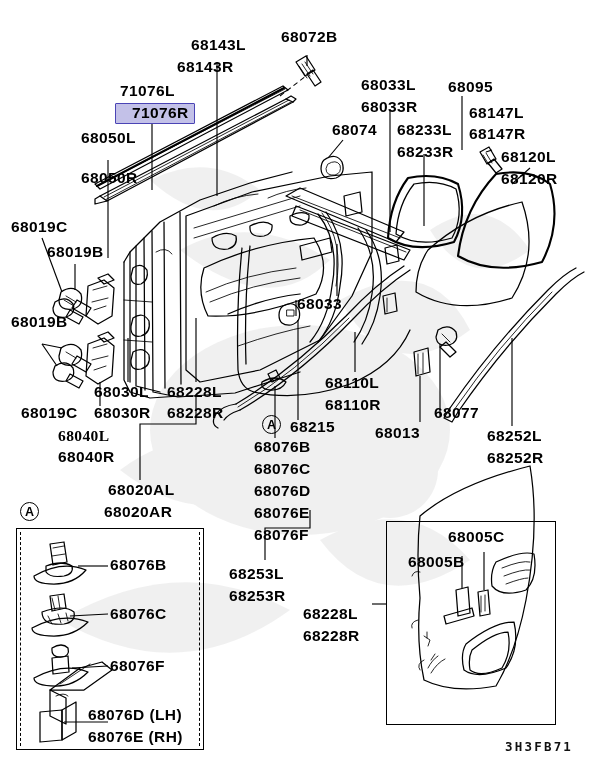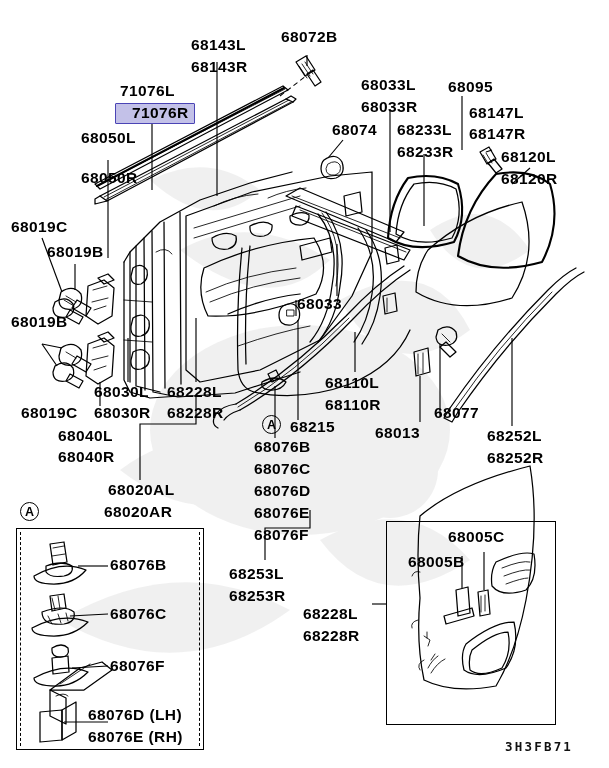--- a/index.html
+++ b/index.html
@@ -325,21 +325,21 @@
       <path class="ln-t" d="M424 636 l6 4 l-2 6 M427 638 l0 -6"></path>
     </g>
     <g>
       <path class="lead" d="M462 556 L462 588"></path>
       <path class="lead" d="M484 552 L484 590"></path>
       <path class="lead" d="M372 604 L386 604"></path>
     </g>
   </svg>
 
   <div class="lbl" style="left:191px;top:36px;">68143L</div>
-  <div class="lbl" style="left:191px;top:58px;text-align:right;">68143R</div>
+  <div class="lbl" style="left:177px;top:58px;text-align:right;">68143R</div>
   <div class="lbl" style="left:281px;top:28px;">68072B</div>
 
   <div class="lbl" style="left:120px;top:82px;">71076L</div>
   <div class="lbl hl" style="left:115px;top:103px;padding-left:16px;">71076R</div>
   <div class="lbl" style="left:81px;top:129px;">68050L</div>
   <div class="lbl" style="left:81px;top:150px;margin-top:19px;">68050R</div>
 
   <div class="lbl" style="left:361px;top:76px;">68033L</div>
   <div class="lbl" style="left:361px;top:98px;">68033R</div>
   <div class="lbl" style="left:448px;top:78px;">68095</div>
@@ -356,21 +356,21 @@
   <div class="lbl" style="left:11px;top:218px;">68019C</div>
   <div class="lbl" style="left:47px;top:243px;">68019B</div>
   <div class="lbl" style="left:11px;top:313px;">68019B</div>
   <div class="lbl" style="left:21px;top:404px;">68019C</div>
 
   <div class="lbl" style="left:94px;top:383px;">68030L</div>
   <div class="lbl" style="left:94px;top:404px;">68030R</div>
   <div class="lbl" style="left:167px;top:383px;">68228L</div>
   <div class="lbl" style="left:167px;top:404px;">68228R</div>
 
-  <div class="lbl" style="left:58px;top:427px;">68040L</div>
+  <div class="lbl" style="left:58px;top:427px;font-family:Liberation Serif, serif;">68040L</div>
   <div class="lbl" style="left:58px;top:448px;">68040R</div>
 
   <div class="lbl" style="left:108px;top:481px;">68020AL</div>
   <div class="lbl" style="left:104px;top:503px;">68020AR</div>
 
   <div class="lbl" style="left:297px;top:295px;">68033</div>
   <div class="lbl" style="left:290px;top:418px;">68215</div>
   <div class="lbl" style="left:325px;top:374px;">68110L</div>
   <div class="lbl" style="left:325px;top:396px;">68110R</div>
   <div class="lbl" style="left:375px;top:424px;">68013</div>

